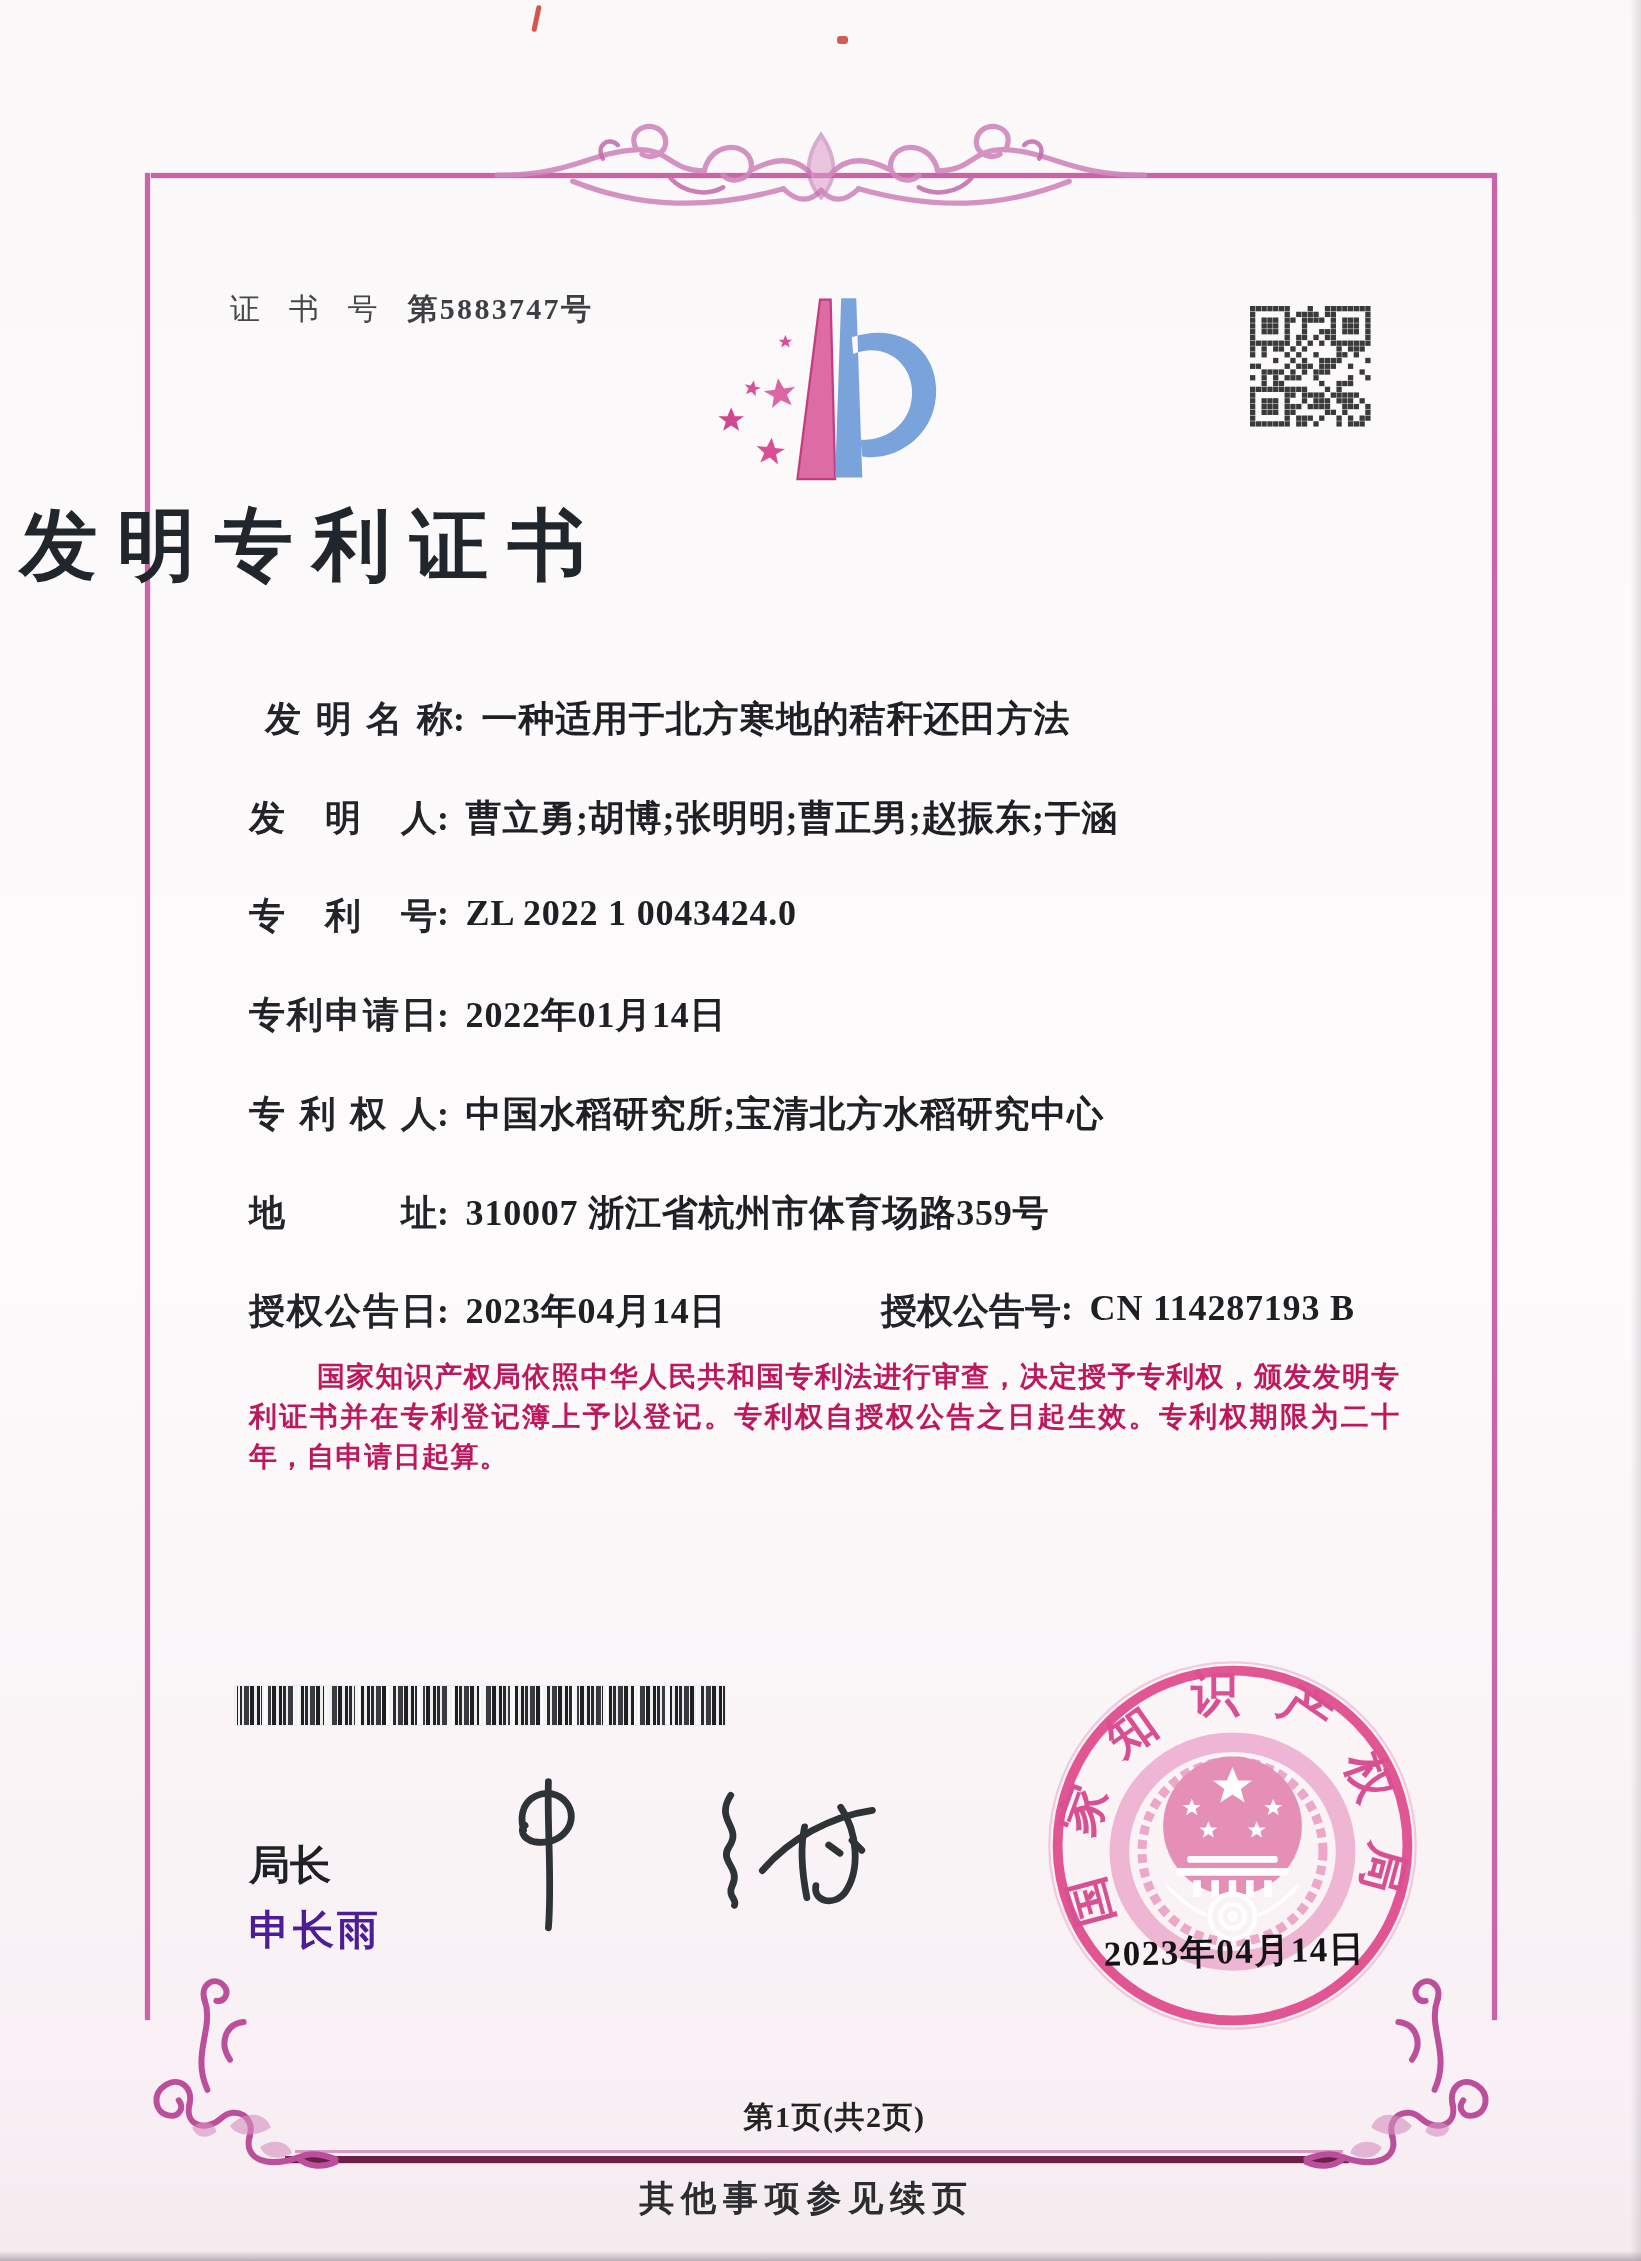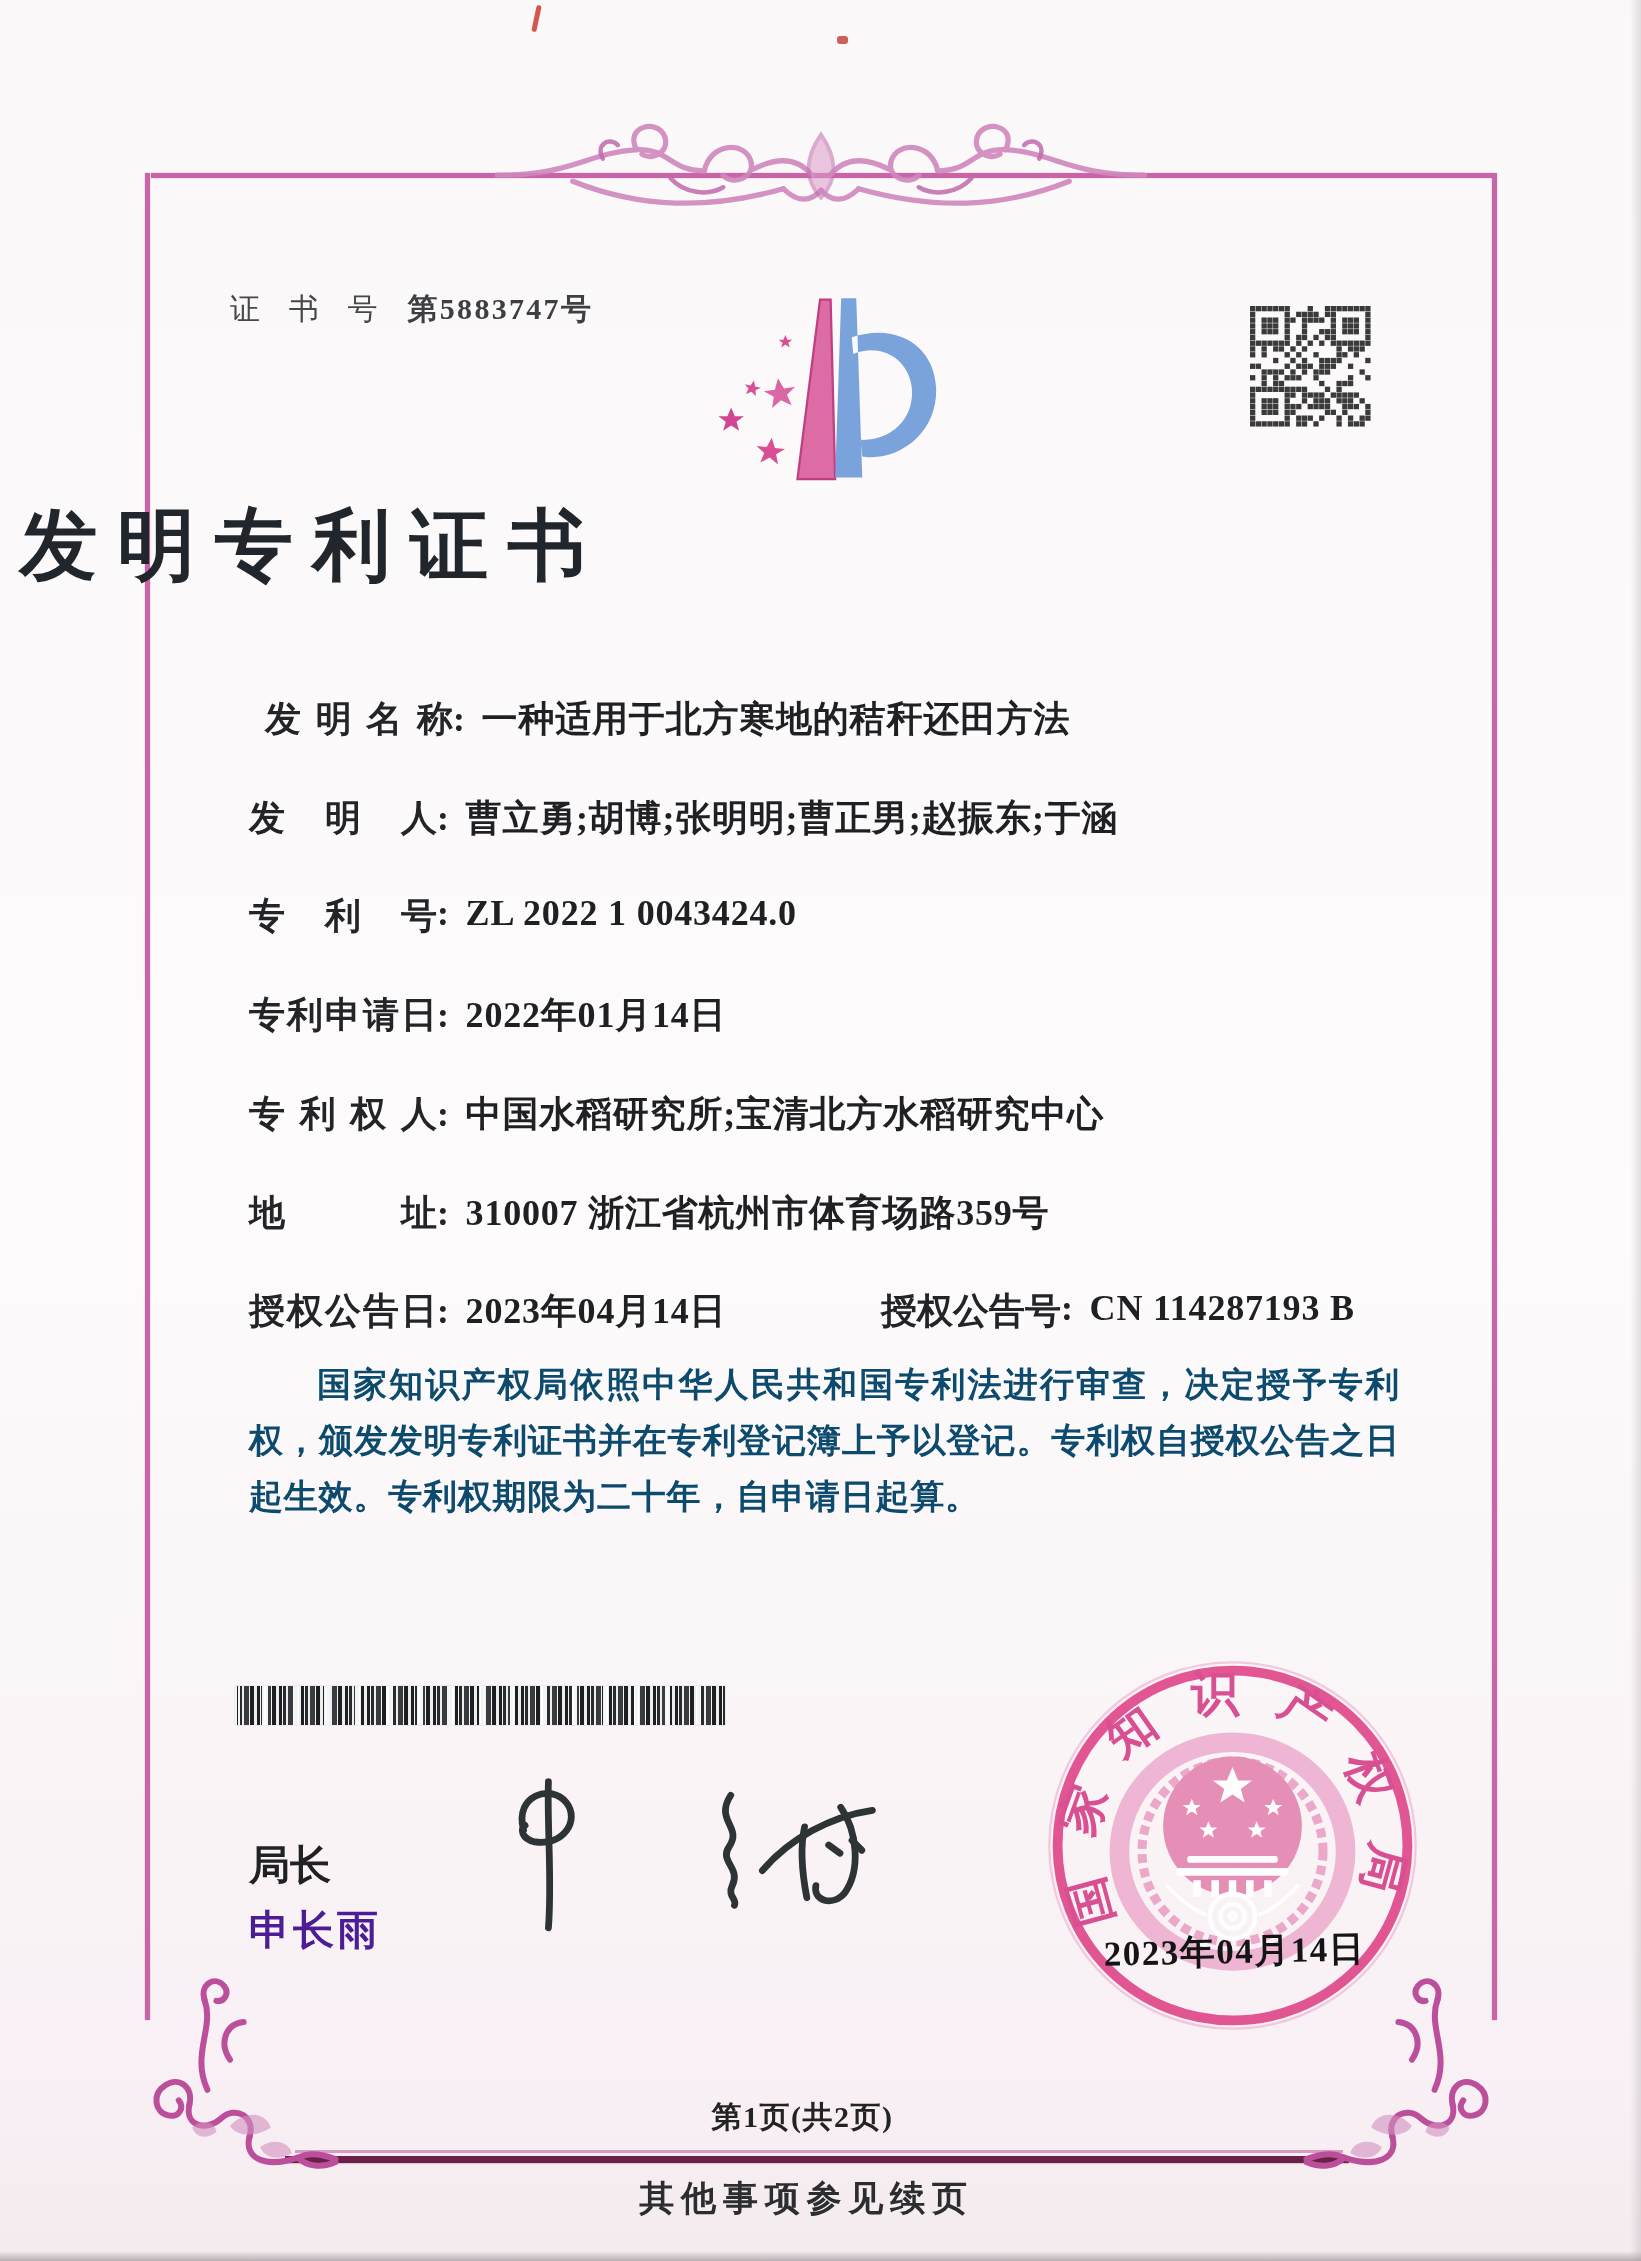--- a/index.html
+++ b/index.html
@@ -28,41 +28,41 @@
   }
   
   .field-row{left:249px;width:1281px;font-size:36px;white-space:nowrap;}
   .f-label{display:inline-block;width:188px;text-align:justify;text-align-last:justify;font-weight:700;color:#232428;vertical-align:top;}
   .f-colon{font-weight:700;color:#232428;}
   .f-value{margin-left:16.6px;font-weight:600;color:#1f2023;letter-spacing:0.8px;}
   .grant-group2{position:absolute;left:632px;top:0;white-space:nowrap;}
   
   .legal{left:249px;top:1357px;width:1151px;}
   .legal p{
-    margin:0 0 7.5px 0;font-size:34px;line-height:56px;font-weight:600;
-    color:#0c4a6e;text-align:justify;text-indent:68px;letter-spacing:0.8px;
+    margin:0 0 7.5px 0;font-size:28px;line-height:40px;font-weight:600;
+    color:#be185d;text-align:justify;text-indent:68px;letter-spacing:0.8px;
   }
   
   .barcode{
     left:235px;top:1686px;width:490px;height:39px;
     background:
       repeating-linear-gradient(90deg, rgba(255,255,255,.95) 0 1.5px, transparent 1.5px 27px, rgba(255,255,255,.95) 27px 31px),
       repeating-linear-gradient(90deg,#1e1f23 0 3px,#f4f4f4 3px 4.5px,#2a2b2f 4.5px 6.8px,#eeeeee 6.8px 9px,#3a3b40 9px 13.6px,#f4f4f4 13.6px 15px,#1e1f23 15px 19px,#ededed 19px 22px);
     box-shadow:0 0 0.8px rgba(0,0,0,.4);
   }
   
   .director-label{left:249px;top:1838px;font-size:41px;font-weight:700;color:#202124;font-family:"Liberation Sans","DejaVu Sans",sans-serif;}
   .director-name{left:249px;top:1903px;font-size:41px;font-weight:700;color:#4c1d95;font-family:"Liberation Sans","DejaVu Sans",sans-serif;letter-spacing:3px;}
   .seal-date{
     left:1061px;top:1928px;width:347px;text-align:center;
     font-size:35px;font-weight:700;color:#141414;letter-spacing:1.5px;
     transform:rotate(-1.2deg);z-index:6;
   }
   
-  .page-info{left:0;top:2097px;width:1605px;text-align:center;font-size:30px;font-weight:700;color:#232323;letter-spacing:1.5px;}
+  .page-info{left:0;top:2097px;width:1605px;text-align:center;font-size:30px;font-weight:700;color:#232323;letter-spacing:1.5px;padding-left:32px;}
   .footer-note{left:0;top:2175px;width:1613px;text-align:center;font-size:35px;font-weight:600;color:#2c2d2f;letter-spacing:6.8px;}
   
   .speck1{left:534px;top:4.5px;width:5.3px;height:27px;background:#cf3a2e;transform:rotate(12deg);border-radius:2.3px;opacity:.85;}
   .speck2{left:837px;top:36px;width:11.3px;height:8.3px;background:#c4392f;border-radius:3px;opacity:.8;}
   .scan-bottom{left:0;top:2251px;width:1642px;height:10.6px;background:linear-gradient(180deg,rgba(150,144,147,0) 0%,rgba(120,114,117,.55) 100%);}
   .scan-right{left:1630px;top:0;width:12px;height:2261px;background:linear-gradient(90deg,rgba(190,185,188,0) 0%,rgba(170,163,167,.35) 100%);}
   svg{display:block;}
 </style>
 </head>
 <body>

